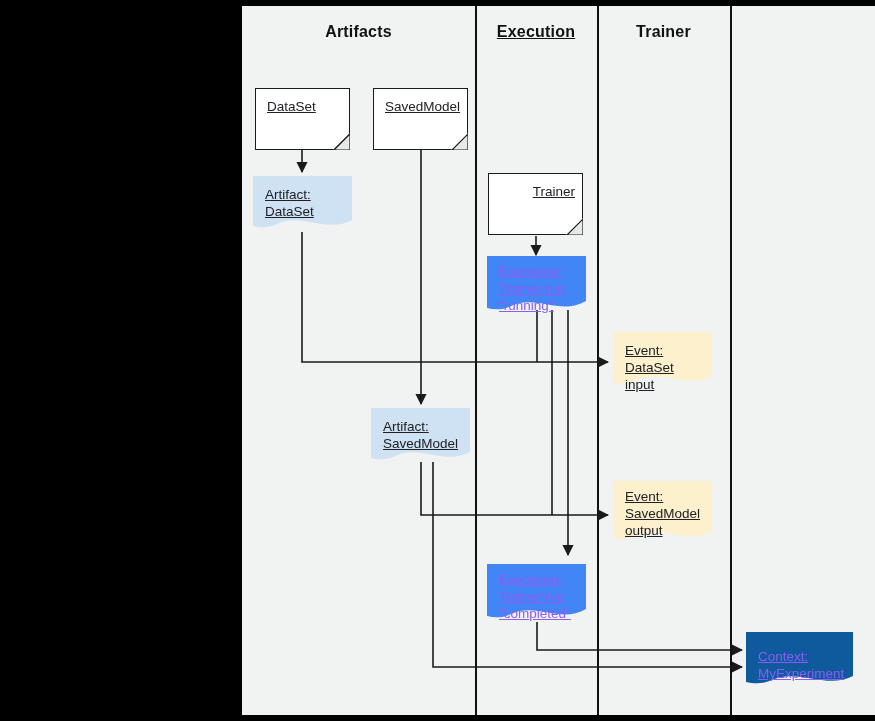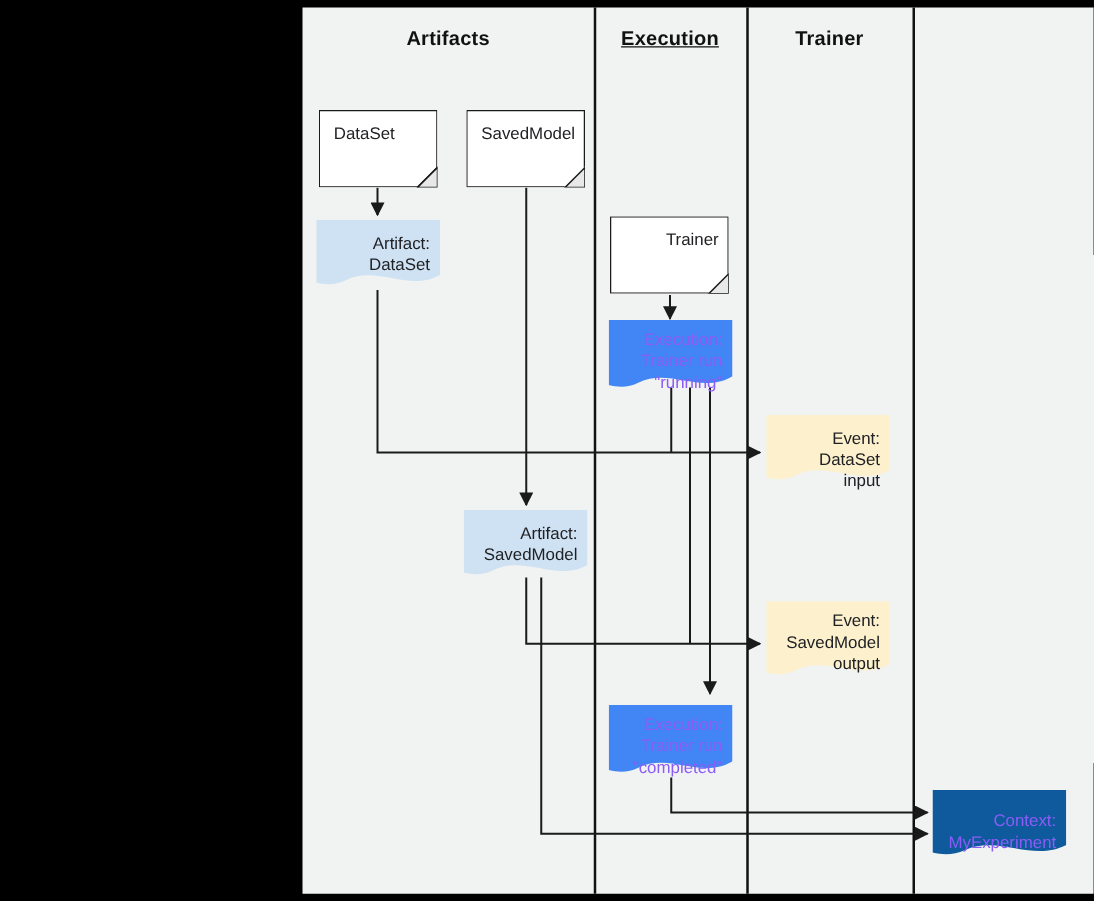--- a/index.html
+++ b/index.html
@@ -5,31 +5,31 @@
   html,body{margin:0;padding:0;background:#000;}
   body{width:875px;height:721px;overflow:hidden;font-family:"Liberation Sans",sans-serif;}
   #stage{position:relative;width:875px;height:721px;background:#000;}
   #panel{position:absolute;left:242px;top:6px;width:633px;height:709px;background:#f1f2f2;}
   .col-divider{position:absolute;top:0;width:2px;height:709px;background:#111;}
   .col-header{position:absolute;top:17px;font-size:16px;font-weight:bold;color:#111;text-align:center;letter-spacing:.2px;}
 
   svg.wires{position:absolute;left:0;top:0;width:875px;height:721px;overflow:visible;pointer-events:none;}
 
   .node{position:absolute;box-sizing:border-box;}
-  .node .lbl{position:absolute;left:12px;top:10px;right:8px;font-size:13.5px;line-height:17px;color:#202124;white-space:pre-line;}
+  .node .lbl{position:absolute;left:12px;top:10px;right:8px;font-size:13.5px;line-height:17px;color:#202124;white-space:pre-line;text-decoration:underline;}
 
   
   .doc{background:#fff;}
   .doc .body{position:absolute;inset:0;background:#fff;border:1.6px solid #1a1a1a;
     clip-path:polygon(0 0,100% 0,100% calc(100% - 16px),calc(100% - 16px) 100%,0 100%);}
   .doc .fold{position:absolute;right:0;bottom:0;width:17px;height:17px;}
 
   
   .wavy .body{position:absolute;inset:0;}
-  .wavy .lbl{color:#202124;text-align:right;}
+  .wavy .lbl{color:#202124;}
   .wavy.dark .lbl{color:#8b5cf6;}
 </style>
 </head>
 <body>
 
 <div id="stage">
   <div id="panel">
 
     <div class="col-divider" style="left:233px;"></div>
     <div class="col-divider" style="left:355px;"></div>

